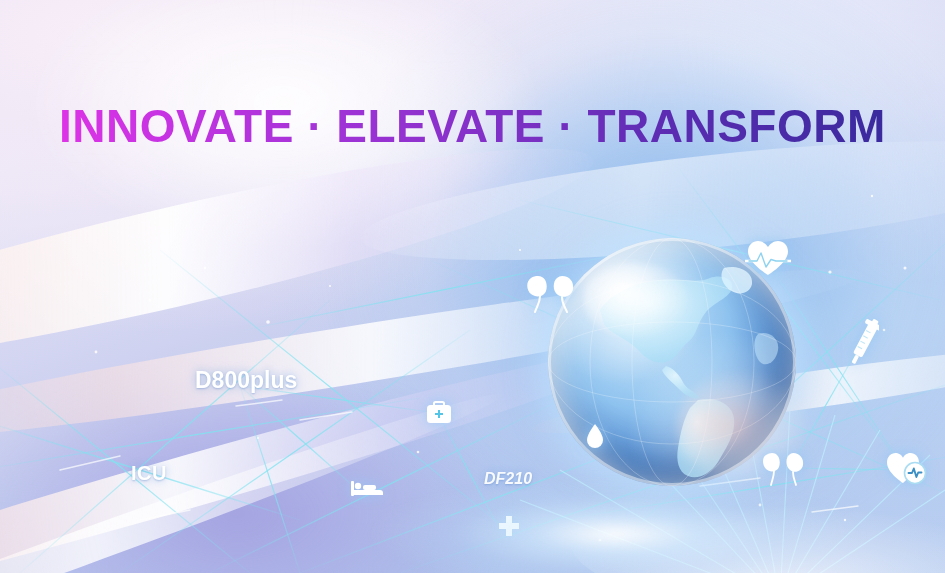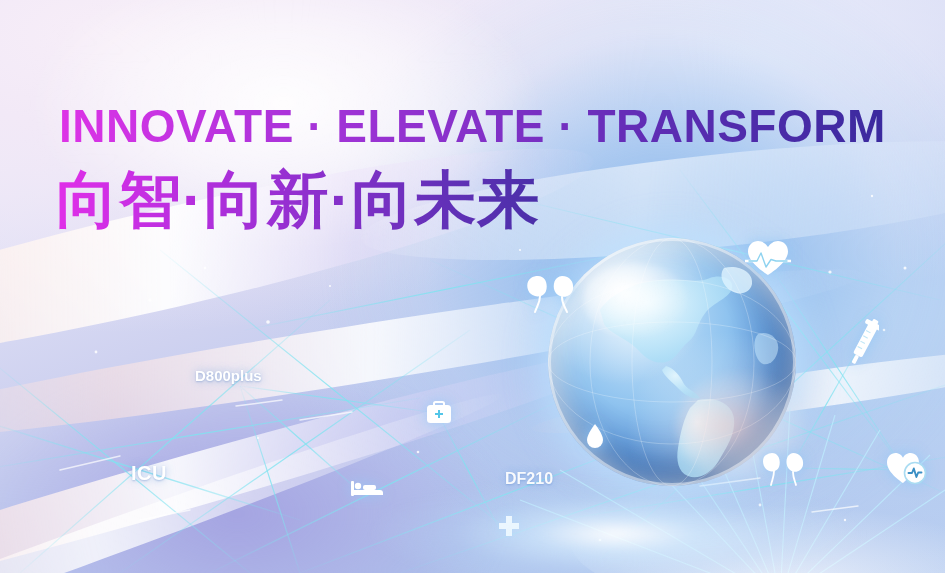--- a/index.html
+++ b/index.html
@@ -117,23 +117,23 @@
     background:linear-gradient(90deg,#e02fe8 0%, #c92fe4 16%, #a62fd8 38%, #8230c8 60%, #6330b8 80%, #4a2fa8 100%);
     -webkit-background-clip:text; background-clip:text; color:transparent;
     -webkit-text-fill-color:transparent;
   }
 
   .tag{
     position:absolute; color:#ffffff; font-weight:700;
     text-shadow:0 0 8px rgba(120,170,230,0.65), 0 1px 2px rgba(70,110,180,0.35);
     white-space:nowrap;
   }
-  .tag-d800{ left:195px; top:367px; font-size:15px;text-align:right; }
+  .tag-d800{ left:195px; top:367px; font-size:23px;text-align:right; }
   .tag-icu { left:131px; top:462px; font-size:20px; letter-spacing:0.5px; }
-  .tag-df210{ left:505px; top:470px; font-size:16px; opacity:0.92; }
+  .tag-df210{ left:484px; top:470px; font-size:16px; opacity:0.92;font-style:italic; }
 
   
   .ico{ position:absolute; filter:drop-shadow(0 0 7px rgba(150,200,245,0.9)); }
 </style>
 </head>
 <body>
 
 <div id="banner">
 
   <div class="bg-base"></div>
@@ -337,19 +337,18 @@
 
   <svg class="ico" style="left:885px; top:450px; width:42px; height:36px;" viewBox="0 0 42 36">
     <path d="M18 33 C18 33 2 23 2 12.5 C2 6.8 6 3 10.5 3 C14.3 3 17 5.5 18 7.8 C19 5.5 21.7 3 25.5 3 C30 3 34 6.8 34 12.5 C34 16 32.2 19.2 29.8 22 L18 33 Z" fill="#fff"></path>
     <circle cx="30" cy="23" r="10.5" fill="#fff" stroke="#aadcf2" stroke-width="1.6"></circle>
     <path d="M23.5 23 L27 23 L28.8 18.5 L31.4 27 L33.2 22.5 L36.5 22.5" stroke="#3b8fc4" stroke-width="1.9" fill="none" stroke-linejoin="round" stroke-linecap="round"></path>
   </svg>
 
   <div class="burst"></div>
 
   <div class="headline">INNOVATE · ELEVATE · TRANSFORM</div>
-  <div class="subhead">向智·向新·向未来</div>
 
   <div class="tag tag-d800">D800plus</div>
   <div class="tag tag-icu">ICU</div>
   <div class="tag tag-df210">DF210</div>
 
 </div>
 
 </body></html>

